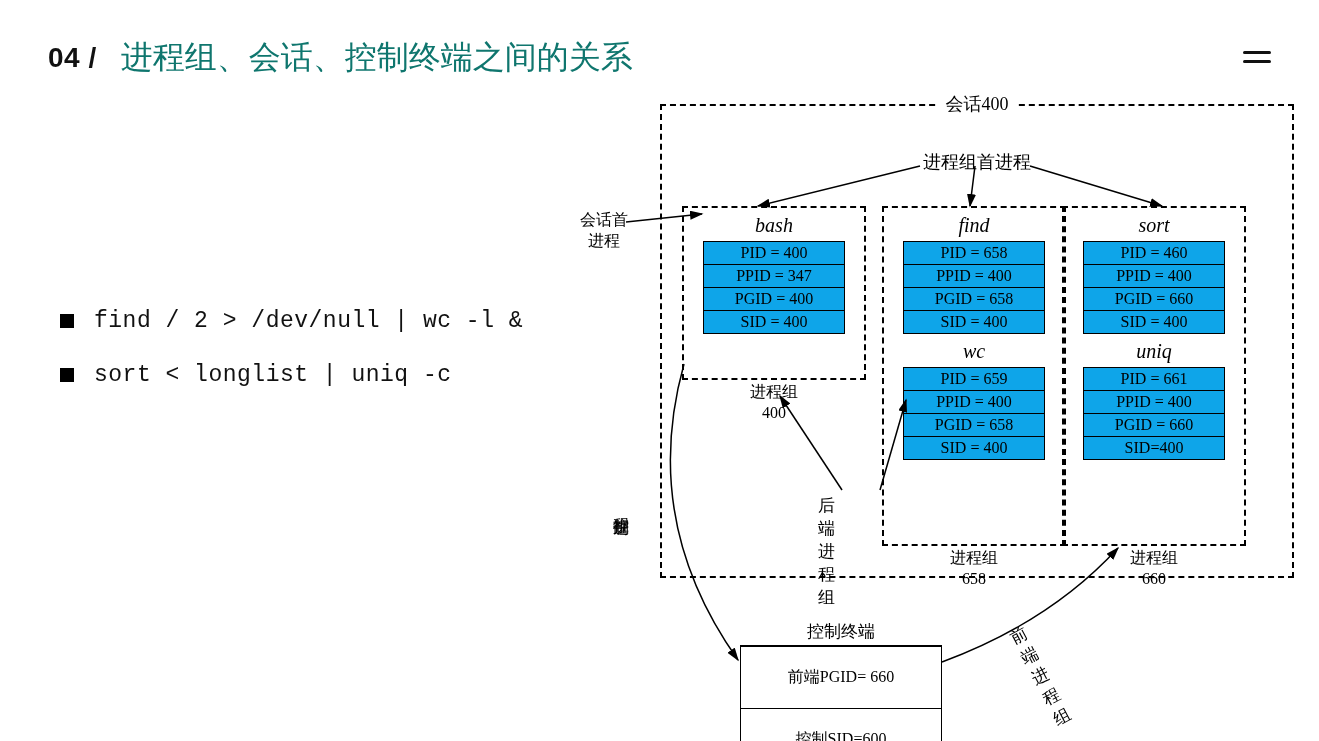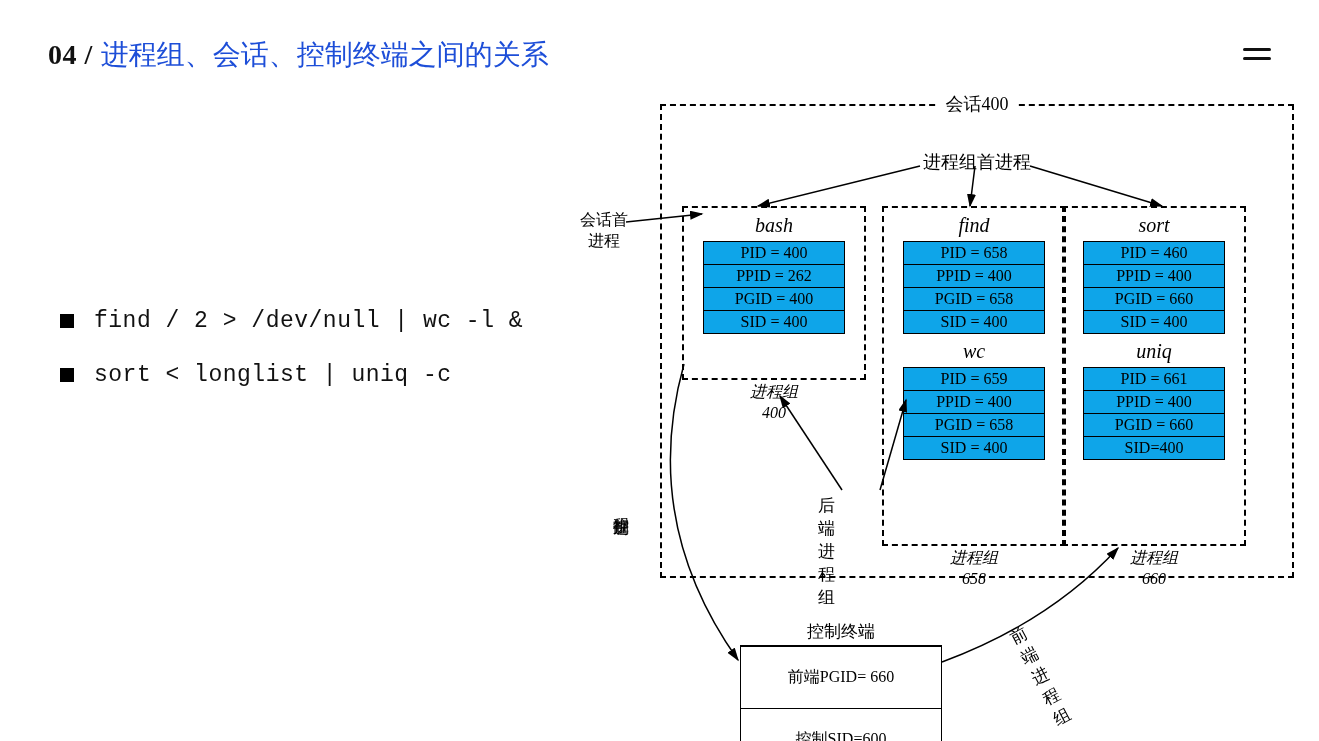--- a/index.html
+++ b/index.html
@@ -21,31 +21,31 @@
   
   .header {
     position: absolute;
     top: 36px;
     left: 48px;
     right: 48px;
     display: flex;
     align-items: center;
   }
   .chapnum {
-    font-family: Liberation Serif, serif;
+    font-family: Liberation Sans, sans-serif;
     font-weight: 700;
     font-size: 28px;
     letter-spacing: .5px;
     color: #111;
   }
   .chaptitle {
-    font-size: 28px;
+    font-size: 32px;
     font-weight: 400;
-    margin-left: 8px;
-    color: #1d4ed8;
+    margin-left: 24px;
+    color: #0f766e;
   }
   .menu-icon {
     position: absolute;
     right: 0;
     top: 50%;
     transform: translateY(-50%);
     width: 28px;
     height: 14px;
   }
   .menu-icon span {
@@ -128,21 +128,20 @@
   .pg-caption {
     position: absolute;
     left: 50%;
     transform: translateX(-50%);
     top: 100%;
     margin-top: 4px;
     font-family: "SimSun", serif;
     font-size: 16px;
     line-height: 1.3;
     white-space: nowrap;
-    font-style: italic;
   }
 
   
   .pname {
     font-family: "Times New Roman", serif;
     font-style: italic;
     font-size: 20px;
     margin: 6px 0 4px;
   }
 
@@ -255,21 +254,21 @@
     <div class="vert-label lbl-ctrlproc">控制进程</div>
 
     <div class="session-box">
       <div class="session-label">会话400</div>
       <div class="leader-label">进程组首进程</div>
 
       <div class="pg-box pg1">
         <div class="pname">bash</div>
         <div class="ptbl">
           <div>PID = 400</div>
-          <div>PPID = 262</div>
+          <div>PPID = 347</div>
           <div>PGID = 400</div>
           <div>SID = 400</div>
         </div>
         <div class="pg-caption" style="white-space:pre;">进程组
 400</div>
       </div>
 
       <div class="pg-box pg2">
         <div class="pname">find</div>
         <div class="ptbl">

